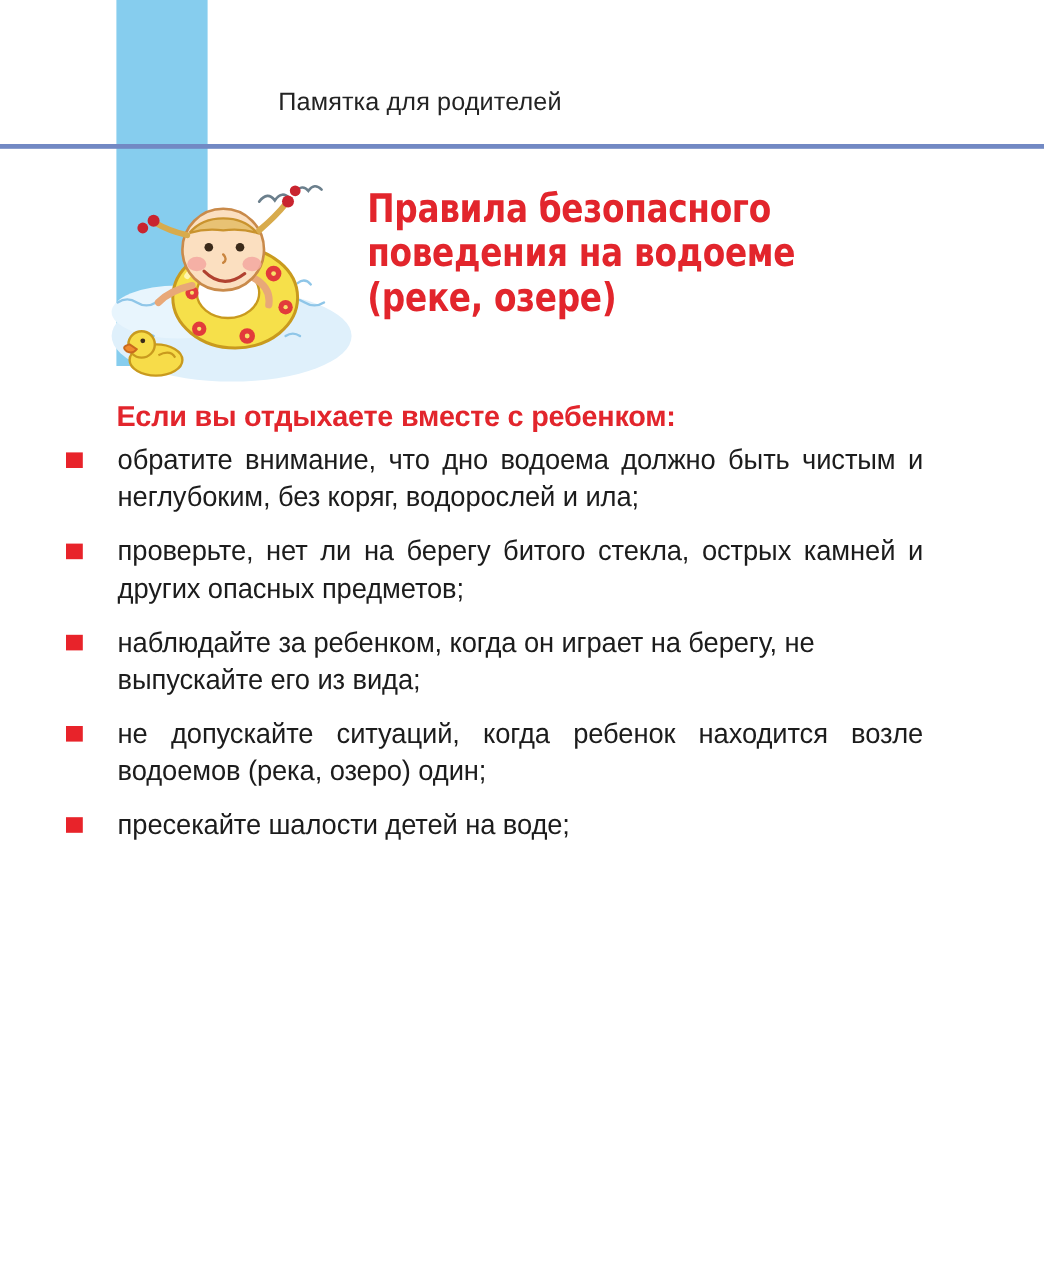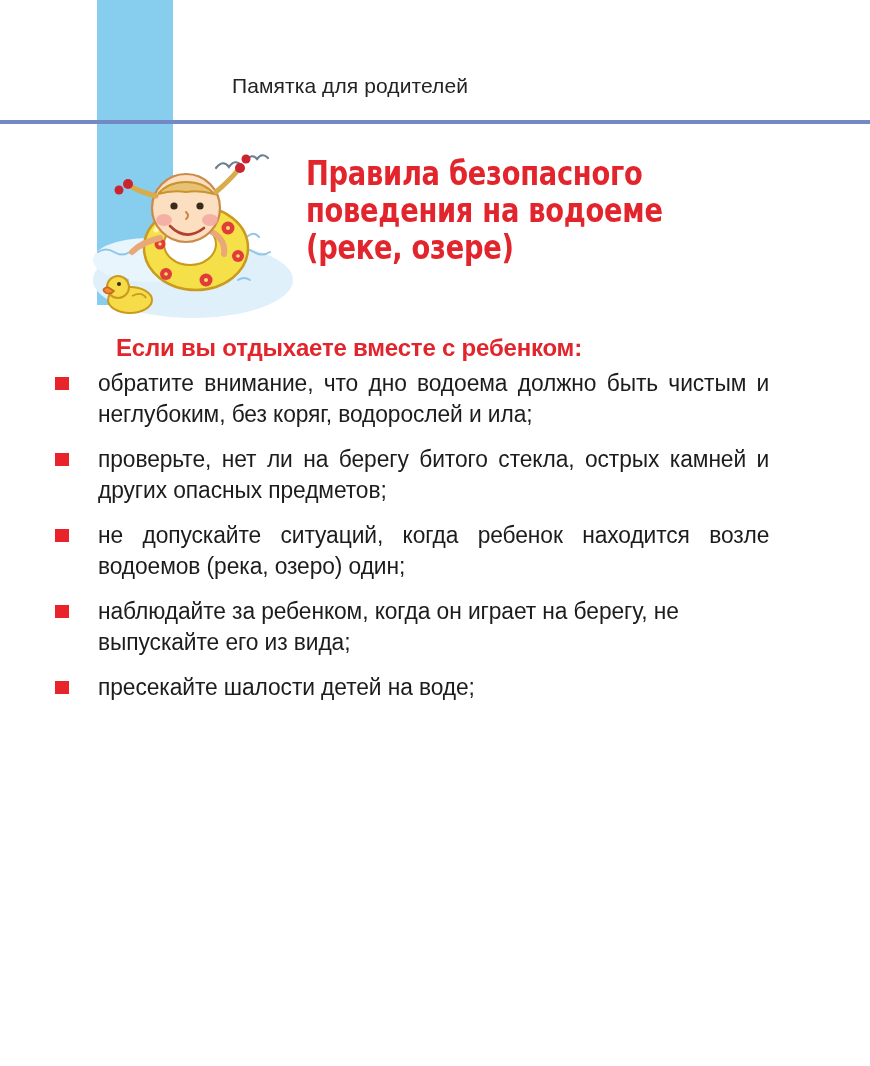--- a/index.html
+++ b/index.html
@@ -91,21 +91,20 @@
   .subtitle {
     position: absolute;
     left: 97px;
     top: 334px;
     z-index: 5;
     font-size: 24px;
     font-weight: 700;
     color: #e2252c;
     letter-spacing: -0.2px;
     white-space: nowrap;
-    margin-left: 19px;
   }
 
   
   .rules-list {
     position: absolute;
     left: 0;
     top: 368px;
     width: 870px;
     z-index: 5;
   }
@@ -236,23 +235,23 @@
   <div class="rule-item">
     <span class="rule-bullet"></span>
     <div class="rule-text">обратите внимание, что дно водоема должно быть чистым и неглубоким, без коряг, водорослей и ила;</div>
   </div>
   <div class="rule-item">
     <span class="rule-bullet"></span>
     <div class="rule-text">проверьте, нет ли на берегу битого стекла, острых камней и других опасных предметов;</div>
   </div>
   <div class="rule-item">
     <span class="rule-bullet"></span>
+    <div class="rule-text no-justify">наблюдайте за ребенком, когда он играет на берегу, не выпускайте его из вида;</div>
+  </div>
+  <div class="rule-item">
+    <span class="rule-bullet"></span>
     <div class="rule-text">не допускайте ситуаций, когда ребенок находится возле водоемов (река, озеро) один;</div>
   </div>
   <div class="rule-item">
     <span class="rule-bullet"></span>
-    <div class="rule-text no-justify">наблюдайте за ребенком, когда он играет на берегу, не выпускайте его из вида;</div>
-  </div>
-  <div class="rule-item">
-    <span class="rule-bullet"></span>
     <div class="rule-text no-justify">пресекайте шалости детей на воде;</div>
   </div>
 </div>
 
 </body></html>

